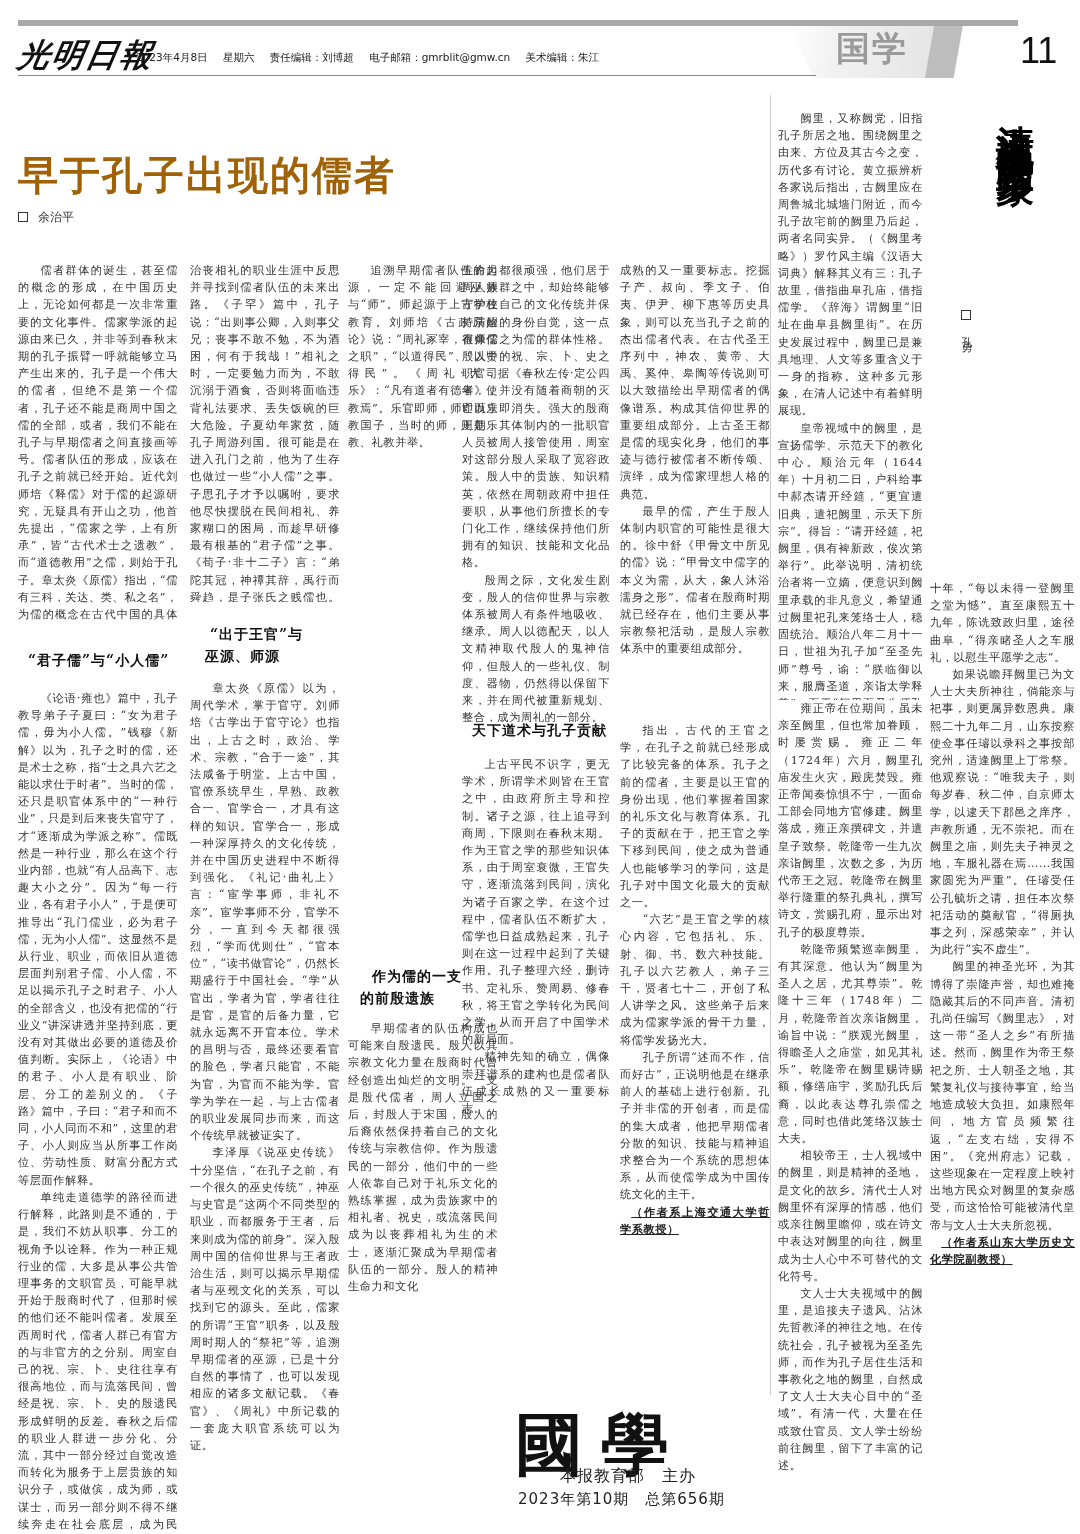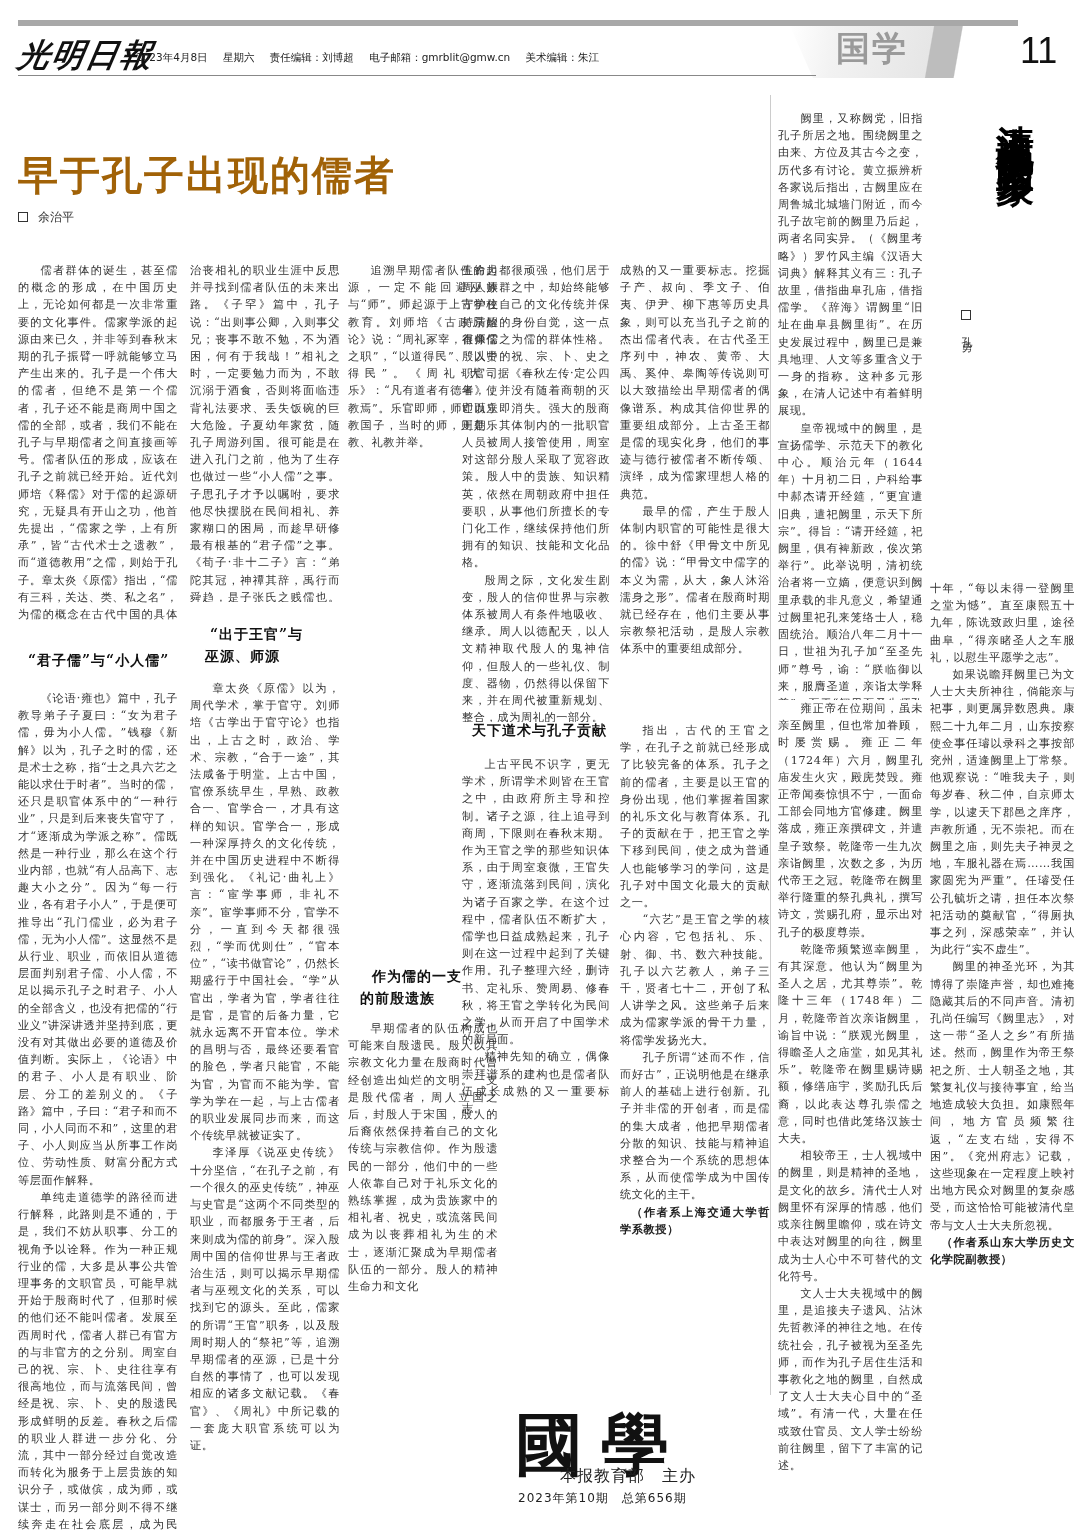--- a/index.html
+++ b/index.html
@@ -17,31 +17,31 @@
   .section-name { position: absolute; left: 836px; top: 26px; font-family: "DejaVu Serif", serif; font-weight: bold; font-size: 34px; color: #9a9a9a; letter-spacing: 2px; }
   .page-num { position: absolute; left: 1020px; top: 30px; font-family: "Liberation Sans", sans-serif; font-size: 36px; color: #111; }
 
   .headline { position: absolute; left: 18px; top: 148px; font-family: "DejaVu Serif", serif; font-weight: 900; font-size: 40px; letter-spacing: 2px; color: #a16207; }
   .byline { position: absolute; left: 18px; top: 209px; font-size: 12px; color: #333; }
   .byline .box { display: inline-block; width: 10px; height: 10px; border: 1px solid #333; margin-right: 10px; vertical-align: -1px; }
 
   .col { position: absolute; font-size: 11.2px; line-height: 17.2px; color: #333; text-align: justify; overflow: hidden; letter-spacing: 0.6px; }
   .col p { text-indent: 2em; }
   .subhead { position: absolute; font-weight: bold; font-size: 14px; color: #111; letter-spacing: 1px; }
-  .author-note { font-weight: bold; color: #222; }
+  .author-note { font-weight: bold; color: #222; text-decoration: underline; }
 
   .vtitle { position: absolute; left: 980px; top: 95px; width: 60px; writing-mode: vertical-rl; font-family: "DejaVu Serif", serif; font-weight: 900; font-size: 38px; line-height: 50px; letter-spacing: 4px; color: #000; }
   .vbyline { position: absolute; left: 958px; top: 310px; writing-mode: vertical-rl; font-size: 11px; letter-spacing: 6px; color: #333; }
   .vbyline .box { display: inline-block; width: 10px; height: 10px; border: 1px solid #333; margin-bottom: 8px; }
 
   .divider-v { position: absolute; width: 1px; background: #ccc; }
 
   .seal { position: absolute; left: 515px; top: 1400px; font-family: "DejaVu Serif", serif; font-size: 68px; font-weight: bold; letter-spacing: 18px; color: #111; }
   .seal-sub { position: absolute; left: 560px; top: 1466px; font-family: Liberation Serif, serif; font-size: 16px; color: #222; letter-spacing: 1px; }
-  .seal-sub2 { position: absolute; left: 518px; top: 1490px; font-family: "DejaVu Sans", sans-serif; font-size: 12px; color: #222; letter-spacing: 1px; }
+  .seal-sub2 { position: absolute; left: 518px; top: 1490px; font-family: "DejaVu Sans", sans-serif; font-size: 15px; color: #222; letter-spacing: 1px; }
 </style>
 </head>
 <body>
 
 <div class="topbar"></div>
 
 <div class="masthead">
   <div class="logo">光明日報</div>
   <div class="meta">
     <span>2023年4月8日</span>

